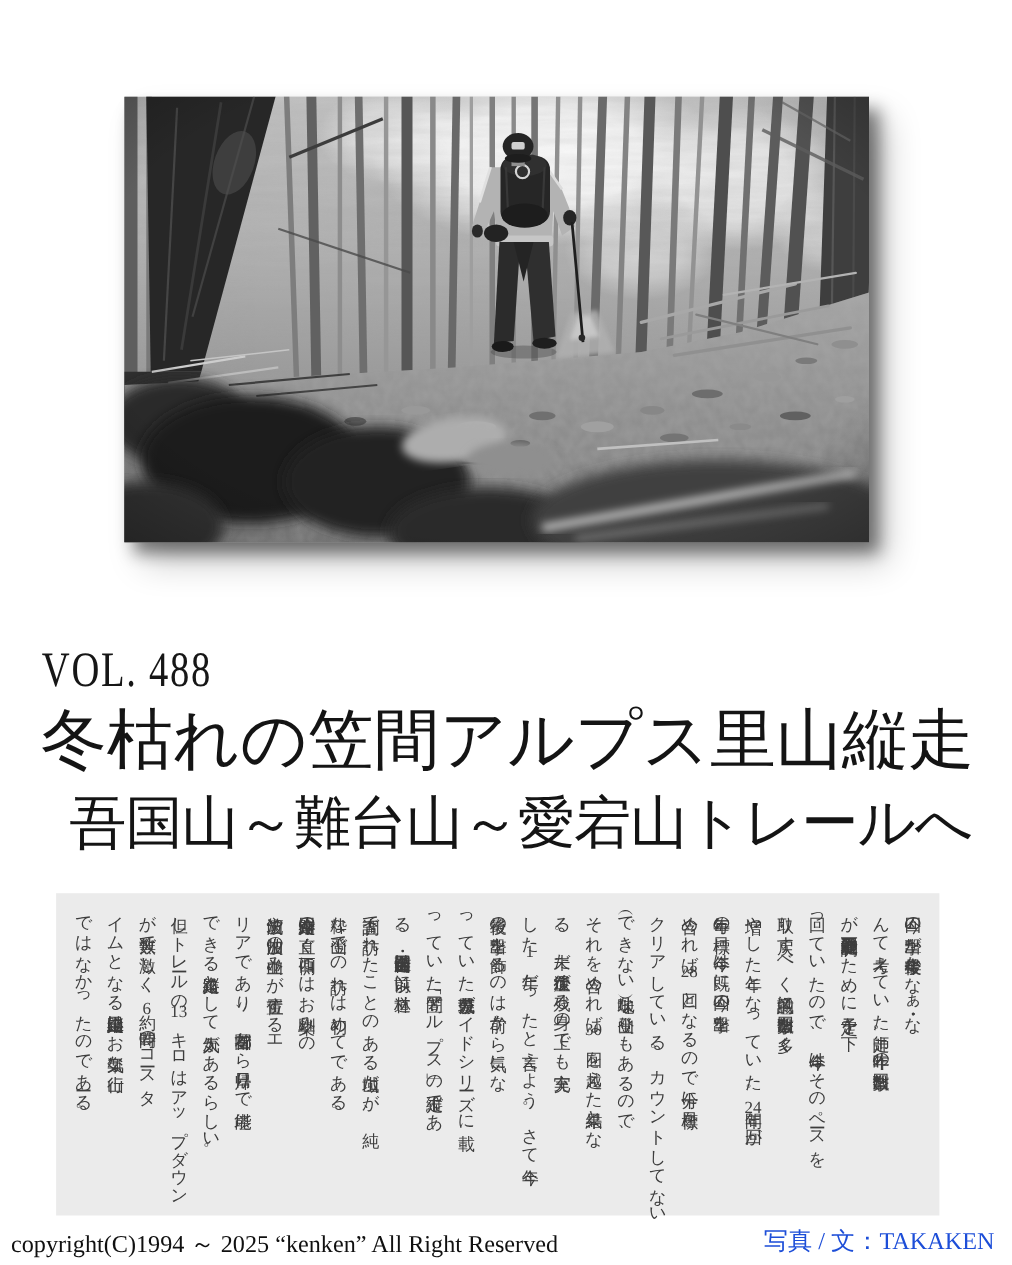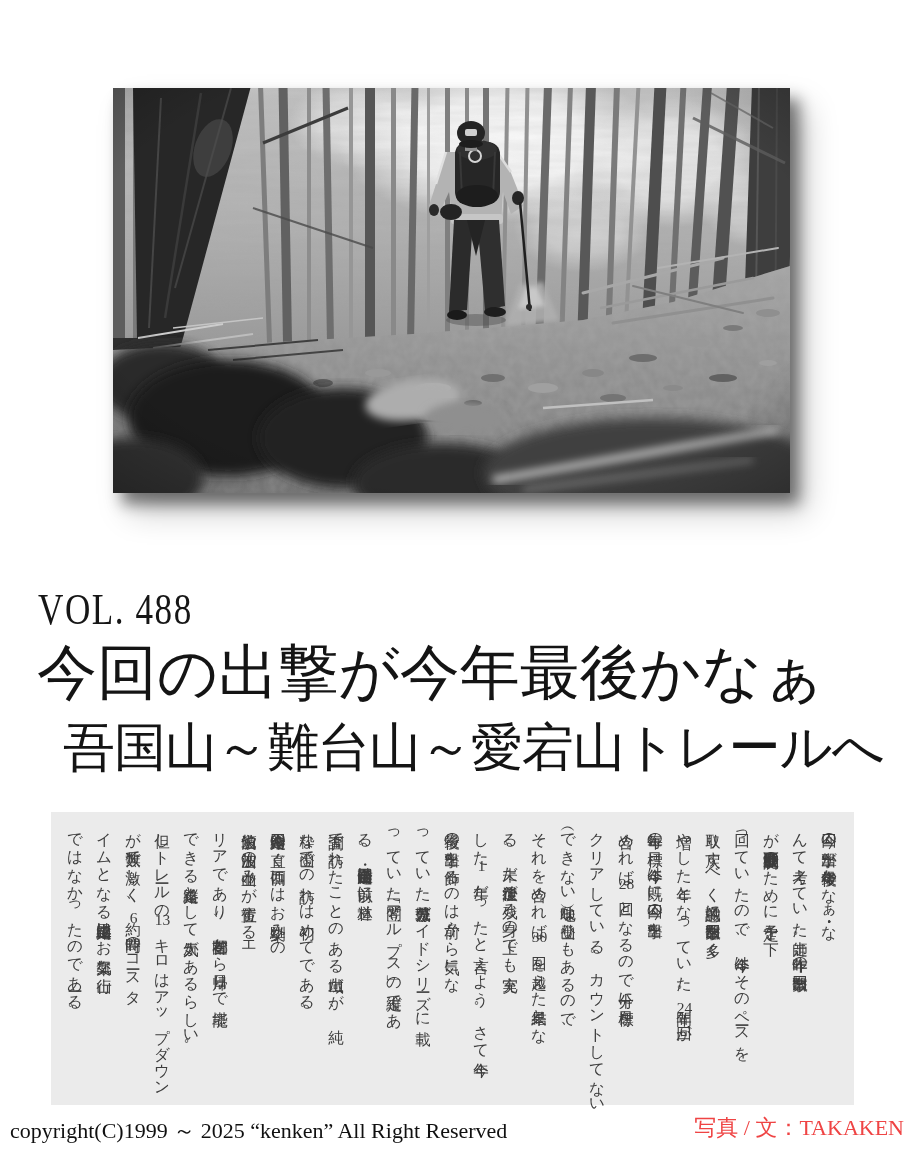--- a/index.html
+++ b/index.html
@@ -36,21 +36,21 @@
   .article p {
     font-size:15.5px; line-height:29px; color:#3d3d3d;
     white-space:nowrap; letter-spacing:.2px;
   }
   .tcy { text-combine-upright:all; }
   .copyright {
     position:absolute; left:10px; top:1116px; font-size:22px; color:#101010;
     white-space:nowrap;
   }
   .credit {
-    position:absolute; right:16px; top:1113px; font-size:22px; color:#ef4444;
+    position:absolute; right:16px; top:1113px; font-size:22px; color:#1d4ed8;
     white-space:nowrap;
   }
 </style>
 </head>
 <body>
 
 <div class="page">
 
   <figure class="photo">
     <svg viewBox="0 0 677 405" preserveAspectRatio="none" aria-hidden="true">
@@ -236,21 +236,21 @@
         <ellipse cx="20" cy="390" rx="70" ry="40" fill="#303030" filter="url(#b6)"></ellipse>
         <line x1="380" y1="392" x2="665" y2="342" stroke="#c4c4c4" stroke-width="7" filter="url(#b4)"></line>
         <line x1="410" y1="402" x2="640" y2="372" stroke="#8a8a8a" stroke-width="4" filter="url(#b4)"></line>
       </g>
 
       <rect x="0" y="0" width="677" height="405" fill="url(#vg)"></rect>
     </svg>
   </figure>
 
   <div class="vol">VOL. 488</div>
-  <h1 class="title1">今回の出撃が今年最後かなぁ</h1>
+  <h1 class="title1">冬枯れの笠間アルプス里山縦走</h1>
   <h1 class="title2">吾国山～難台山～愛宕山トレールへ</h1>
 
   <section class="article">
     <p>今回の出撃が今年最後かなぁ・・・な</p>
     <p>んて考えていた師走。昨年の出撃回数</p>
     <p>が下肢運動機能不調のために予定を下</p>
     <p>回っていたので、今年はそのペースを</p>
     <p>取り戻すべく意識的に出撃回数を多く</p>
     <p>増やした年となっていた。年間<span class="tcy">24</span>回が</p>
     <p>毎年の目標。今年は既に今回の出撃を</p>
@@ -269,16 +269,16 @@
     <p>今回縦走路の直ぐ西側にはお馴染みの</p>
     <p>筑波山や加波山の山並みが位置するエ</p>
     <p>リアであり、首都圏から日帰りで堪能</p>
     <p>できる縦走路として人気があるらしい。</p>
     <p>但しトレールの<span class="tcy">13</span>キロはアップダウン</p>
     <p>が無数で激しく、約<span class="tcy">6</span>時間のコースタ</p>
     <p>イムとなる里山縦走路はお気楽な山行</p>
     <p>ではなかったのであーる。</p>
   </section>
 
-  <div class="copyright">copyright(C)1999 ～ 2025 “kenken” All Right Reserved</div>
+  <div class="copyright">copyright(C)1994 ～ 2025 “kenken” All Right Reserved</div>
   <div class="credit">写真 / 文：TAKAKEN</div>
 
 </div>
 
 </body></html>

